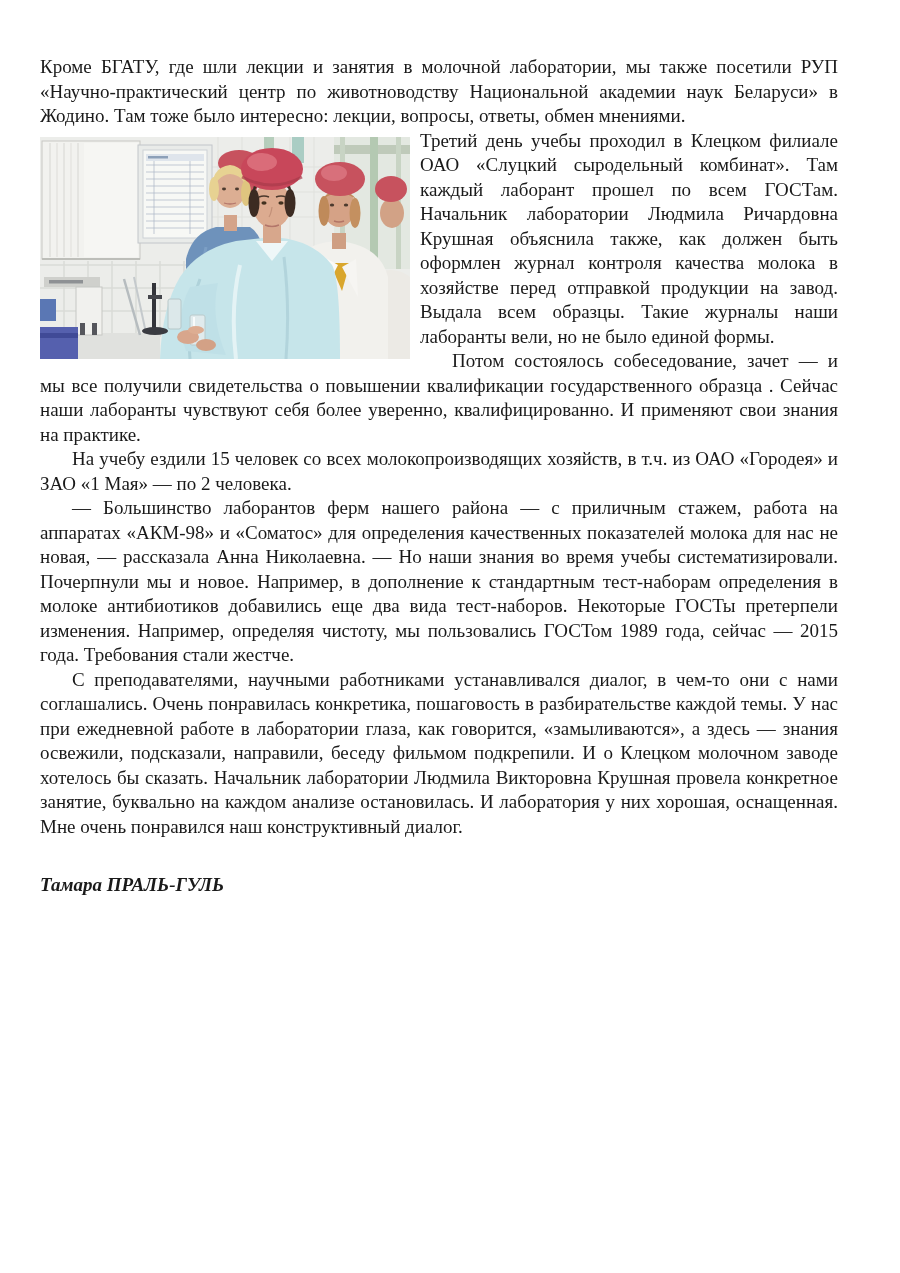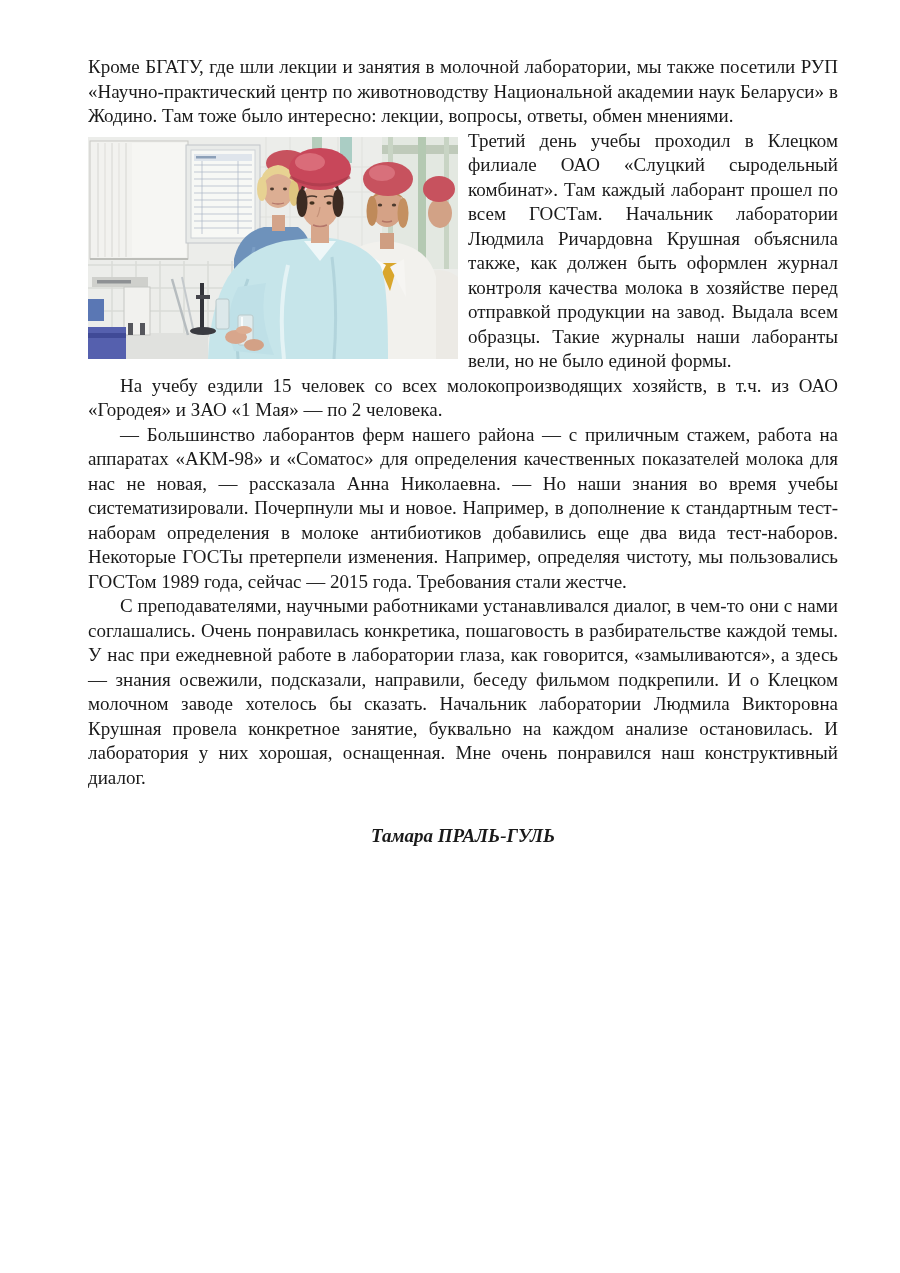--- a/index.html
+++ b/index.html
@@ -2,21 +2,21 @@
 <html lang="ru"><head>
 <meta charset="utf-8">
 <style>
   html, body { margin: 0; padding: 0; background: #ffffff; }
   .page {
     position: relative;
     width: 900px;
     height: 1273px;
     background: #ffffff;
     box-sizing: border-box;
-    padding: 55px 62px 0 88px;
+    padding: 55px 62px 0 40px;
     overflow: hidden;
   }
   .article {
     font-family: "Liberation Serif", "DejaVu Serif", serif;
     font-size: 19px;
     line-height: 24.5px;
     color: #1a1a1a;
     text-align: justify;
   }
   .article p { margin: 0; }
@@ -27,21 +27,21 @@
     height: 222px;
     margin: 8px 10px 2px 0;
     padding: 0;
   }
   figure.photo svg { display: block; width: 370px; height: 222px; }
   .byline {
     margin-top: 34px !important;
     font-weight: bold;
     font-style: italic;
     font-size: 19px;
-    text-align: center;
+    text-align: left;
   }
 </style>
 </head>
 <body>
 
 <div class="page">
   <article class="article">
 
     <p>Кроме БГАТУ, где шли лекции и занятия в молочной лаборатории, мы также посетили РУП «Научно-практический центр по животноводству Национальной академии наук Беларуси» в Жодино. Там тоже было интересно: лекции, вопросы, ответы, обмен мнениями.</p>
 
@@ -203,20 +203,21 @@
           <rect x="150" y="178" width="15" height="30" rx="2" fill="#e3edee" opacity="0.92" stroke="#b9c8c9"></rect>
           <line x1="154" y1="180" x2="154" y2="206" stroke="#ffffff" stroke-width="2" opacity="0.8"></line>
           <ellipse cx="148" cy="200" rx="11" ry="7" fill="#d8a68c"></ellipse>
           <ellipse cx="156" cy="193" rx="8" ry="4" fill="#ddad92"></ellipse>
           <ellipse cx="166" cy="208" rx="10" ry="6" fill="#d3a186"></ellipse>
         </g>
       </svg>
     </figure>
 
     <p>Третий день учебы проходил в Клецком филиале ОАО «Слуцкий сыродельный комбинат». Там каждый лаборант прошел по всем ГОСТам. Начальник лаборатории Людмила Ричардовна Крушная объяснила также, как должен быть оформлен журнал контроля качества молока в хозяйстве перед отправкой продукции на завод. Выдала всем образцы. Такие журналы наши лаборанты вели, но не было единой формы.</p>
+    <p class="indent">Потом состоялось собеседование, зачет — и мы все получили свидетельства о повышении квалификации государственного образца . Сейчас наши лаборанты чувствуют себя более уверенно, квалифицированно. И применяют свои знания на практике.</p>
     <p class="indent">На учебу ездили 15 человек со всех молокопроизводящих хозяйств, в т.ч. из ОАО «Городея» и ЗАО «1 Мая» — по 2 человека.</p>
     <p class="indent">— Большинство лаборантов ферм нашего района — с приличным стажем, работа на аппаратах «АКМ-98» и «Соматос» для определения качественных показателей молока для нас не новая, — рассказала Анна Николаевна. — Но наши знания во время учебы систематизировали.  Почерпнули мы и новое. Например, в дополнение к стандартным тест-наборам определения в молоке антибиотиков добавились еще два вида тест-наборов. Некоторые ГОСТы претерпели изменения. Например, определяя чистоту, мы пользовались ГОСТом 1989 года, сейчас — 2015 года. Требования стали жестче.</p>
     <p class="indent">С преподавателями, научными работниками устанавливался диалог, в чем-то они с нами соглашались. Очень понравилась конкретика, пошаговость в разбирательстве каждой темы. У нас при ежедневной работе в лаборатории глаза, как говорится, «замыливаются», а здесь — знания освежили, подсказали, направили, беседу фильмом подкрепили.  И о Клецком молочном заводе хотелось бы сказать. Начальник лаборатории Людмила Викторовна Крушная провела конкретное занятие, буквально на каждом анализе остановилась. И лаборатория у них хорошая, оснащенная. Мне очень понравился наш конструктивный диалог.</p>
 
     <p class="byline">Тамара ПРАЛЬ-ГУЛЬ</p>
 
   </article>
 </div>
 
 </body></html>

